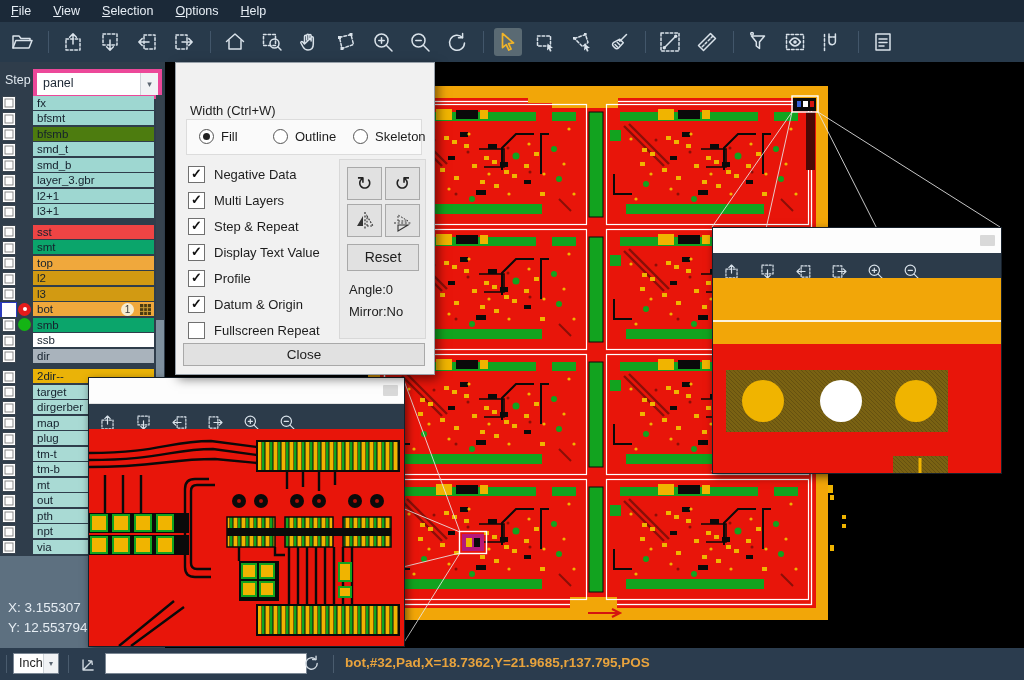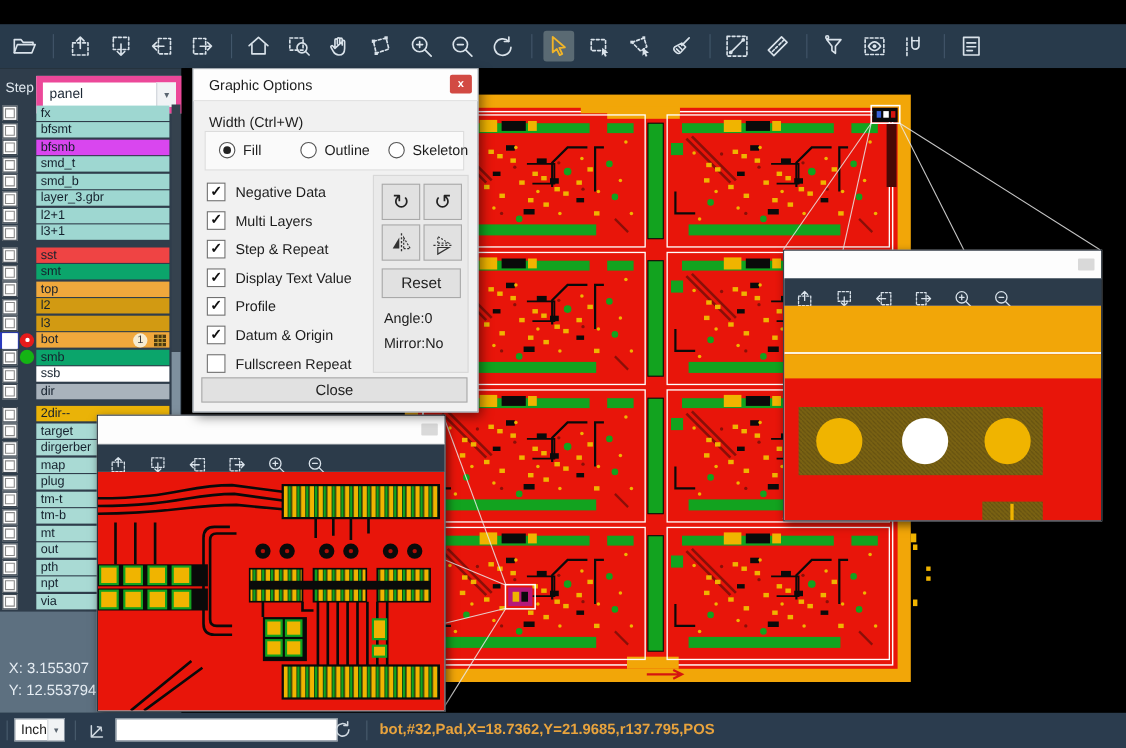--- a/index.html
+++ b/index.html
@@ -15,21 +15,21 @@
   .toolbar{position:absolute;left:0;top:22px;width:1024px;height:40px;background:#283a4b;}
   .tbtn{position:absolute;top:6px;width:28px;height:28px;display:flex;align-items:center;justify-content:center;border-radius:3px;}
   .tbtn.active{background:#5a6a73;}
   .tsep{position:absolute;top:9px;width:1px;height:22px;background:#42566a;}
   .tbtn svg{width:24px;height:24px;}
   
   .sidebar{position:absolute;left:0;top:62px;width:165px;height:586px;background:#2f3d4b;}
   .sidebar .lowarea{position:absolute;left:0;top:494px;width:165px;height:92px;background:#5d7080;}
   .steprow{position:absolute;left:0;top:6px;width:165px;height:24px;color:#dfe7ee;font-size:12.5px;padding-left:23px;}
   .steprow .lbl{position:absolute;left:5px;top:5px;}
-  .stepcombo{position:absolute;left:33px;top:1px;width:121px;height:22px;background:#fff;border:6px solid #ec4899;color:#1d2835;font-size:12.5px;}
+  .stepcombo{position:absolute;left:33px;top:1px;width:121px;height:22px;background:#fff;border:4px solid #ec4899;color:#1d2835;font-size:12.5px;}
   .stepcombo .val{position:absolute;left:6px;top:3px;}
   .stepcombo .chv{position:absolute;right:0;top:0;width:17px;height:100%;background:#f1f3f5;border-left:1px solid #cfd4d9;color:#5a6570;font-size:9px;display:flex;align-items:center;justify-content:center;}
   .layerlist{position:absolute;left:0;top:0;width:165px;}
   .lrow{position:absolute;left:0;height:15.5px;width:165px;}
   .lcb{position:absolute;left:2px;top:1px;width:12px;height:12px;background:#fff;border:1px solid #3c4650;box-shadow:inset 0 0 0 1.5px #fff,inset 0 0 0 2.5px #888;}
   .lcbcell{position:absolute;left:0;top:0;width:17px;height:15px;}
   .ldot{position:absolute;left:18px;top:1px;width:13px;height:13px;border-radius:50%;}
   .ldot.red{background:#e51b1b;}
   .ldot.red::after{content:"";position:absolute;left:4.5px;top:4.5px;width:4px;height:4px;border-radius:50%;background:#fff;}
   .ldot.green{background:#14b414;}
@@ -89,20 +89,27 @@
   .cornericon{position:absolute;left:78px;top:5px;width:22px;height:22px;}
   .statusinput{position:absolute;left:105px;top:5px;width:202px;height:21px;background:#fff;border:1px solid #7b8794;box-sizing:border-box;font-size:12px;padding:0 4px;}
   .refresh{position:absolute;left:301px;top:5px;width:21px;height:21px;}
   .statusmsg{position:absolute;left:345px;top:7px;font-size:13.5px;font-weight:600;color:var(--accent-orange);}
 </style>
 </head>
 <body>
 
 <div id="screen">
 
+  <div class="menubar">
+      <div class="mitem"><span class="ul">F</span>ile</div>
+      <div class="mitem"><span class="ul">V</span>iew</div>
+      <div class="mitem"><span class="ul">S</span>election</div>
+      <div class="mitem"><span class="ul">O</span>ptions</div>
+      <div class="mitem"><span class="ul">H</span>elp</div>
+    </div>
 
   <div class="toolbar">
       <div class="tbtn" style="left: 8px;">
         <svg viewBox="0 0 24 24">
           <path fill="none" stroke="var(--icon)" stroke-width="1.5" stroke-linecap="round" stroke-linejoin="round" d="M3 18V6h6l2 2.5h9v2"></path>
           <path fill="none" stroke="var(--icon)" stroke-width="1.5" stroke-linecap="round" stroke-linejoin="round" d="M3 18l2.8-7.5H22L19 18z"></path>
         </svg>
       </div>
       <div class="tsep" style="left: 48px;"></div>
       <div class="tbtn" style="left: 59px;">
@@ -263,21 +270,21 @@
           </div>
         </div>
         <div class="lrow" style="top: 48.5px;">
           <div class="lcb"></div>
           <div class="lstrip" style="background:#9ed7d1">
             <span>bfsmt</span>
           </div>
         </div>
         <div class="lrow" style="top: 64px;">
           <div class="lcb"></div>
-          <div class="lstrip" style="background:#d946ef">
+          <div class="lstrip" style="background:#4d7c0f">
             <span>bfsmb</span>
           </div>
         </div>
         <div class="lrow" style="top: 79.5px;">
           <div class="lcb"></div>
           <div class="lstrip" style="background:#9ed7d1">
             <span>smd_t</span>
           </div>
         </div>
         <div class="lrow" style="top: 95px;">
@@ -747,24 +754,20 @@
       <rect x="13" y="92" width="222" height="62" fill="url(#hatch)"></rect>
       <circle cx="50" cy="123" r="21" class="fYel"></circle>
       <circle cx="128" cy="123" r="21" class="fWht"></circle>
       <circle cx="203" cy="123" r="21" class="fYel"></circle>
       <rect x="180" y="178" width="55" height="17" fill="url(#hatch)"></rect>
       <rect x="205.5" y="180" width="3" height="15" class="fYel"></rect>
     </svg>
   </div>
 
   <div class="dialog">
-    <div class="dtitle">
-      <span class="txt">Graphic Options</span>
-      <div class="dclose">x</div>
-    </div>
     <div class="dbody">
       <div class="wlabel">Width (Ctrl+W)</div>
       <div class="radiobox">
           <div class="radio" style="left: 12px;">
             <span class="rdot on"></span>
             <span>Fill</span>
           </div>
           <div class="radio" style="left: 86px;">
             <span class="rdot"></span>
             <span>Outline</span>

